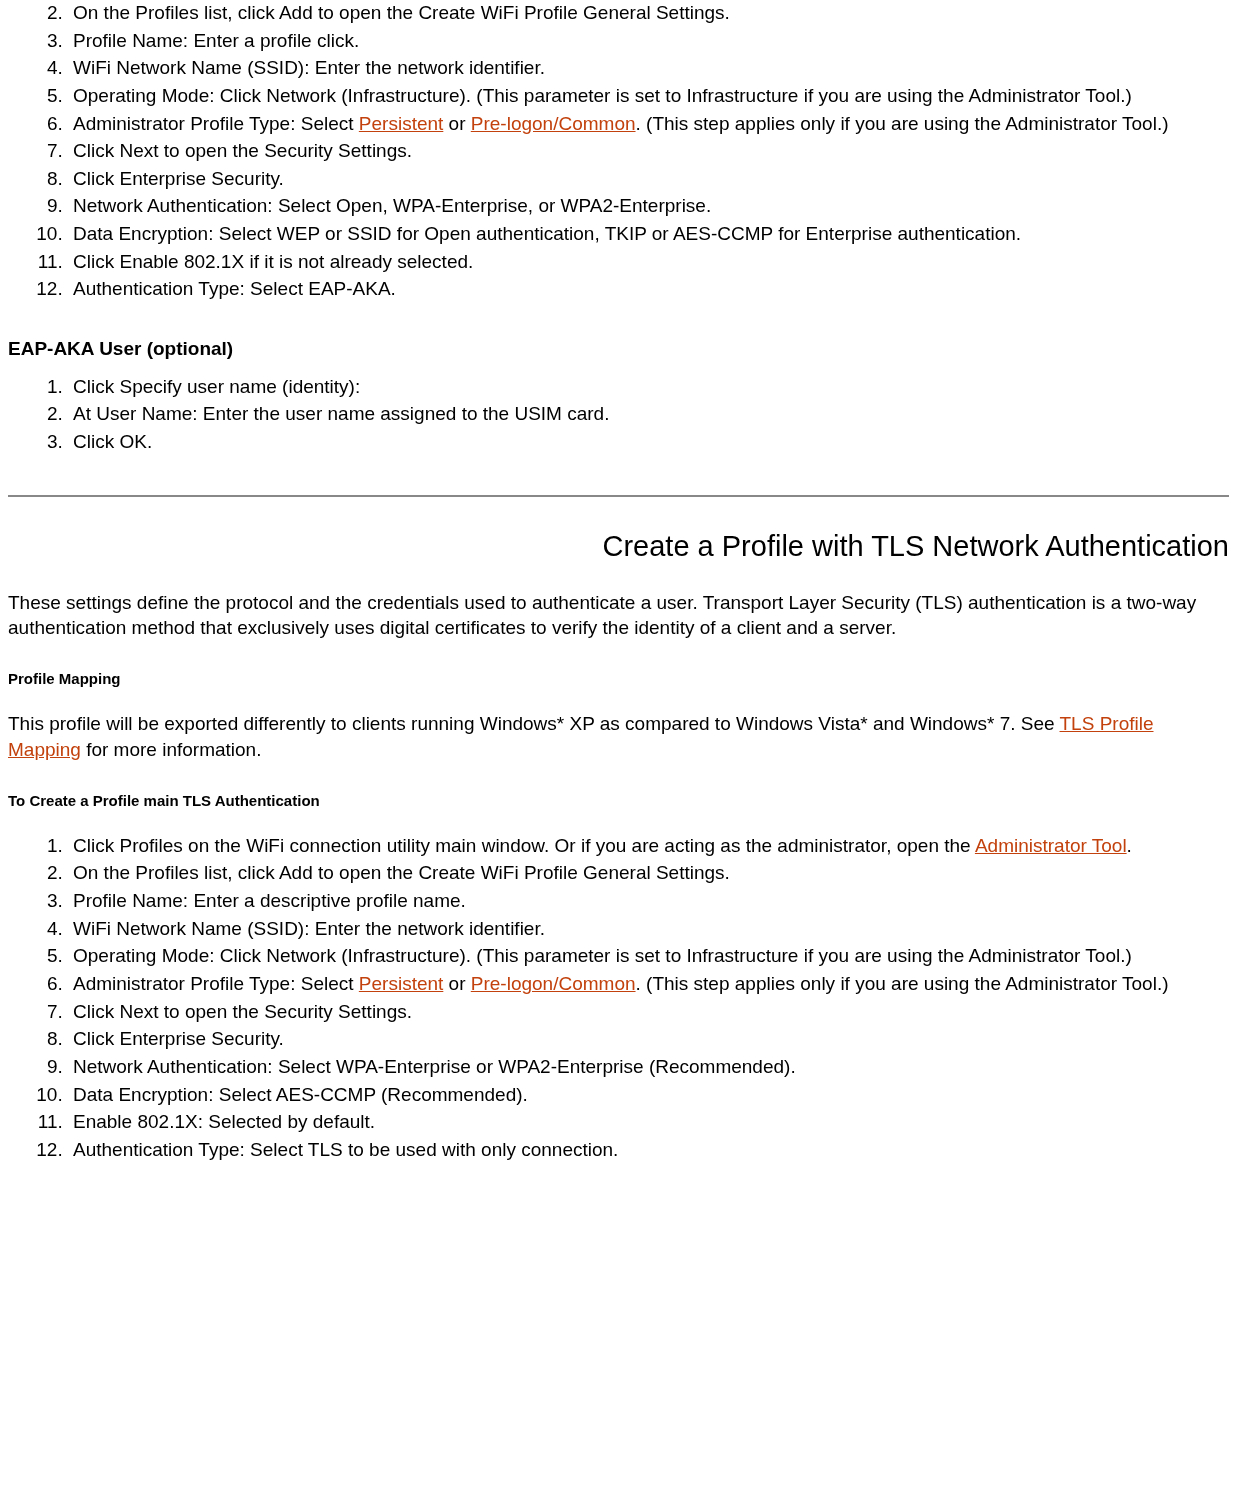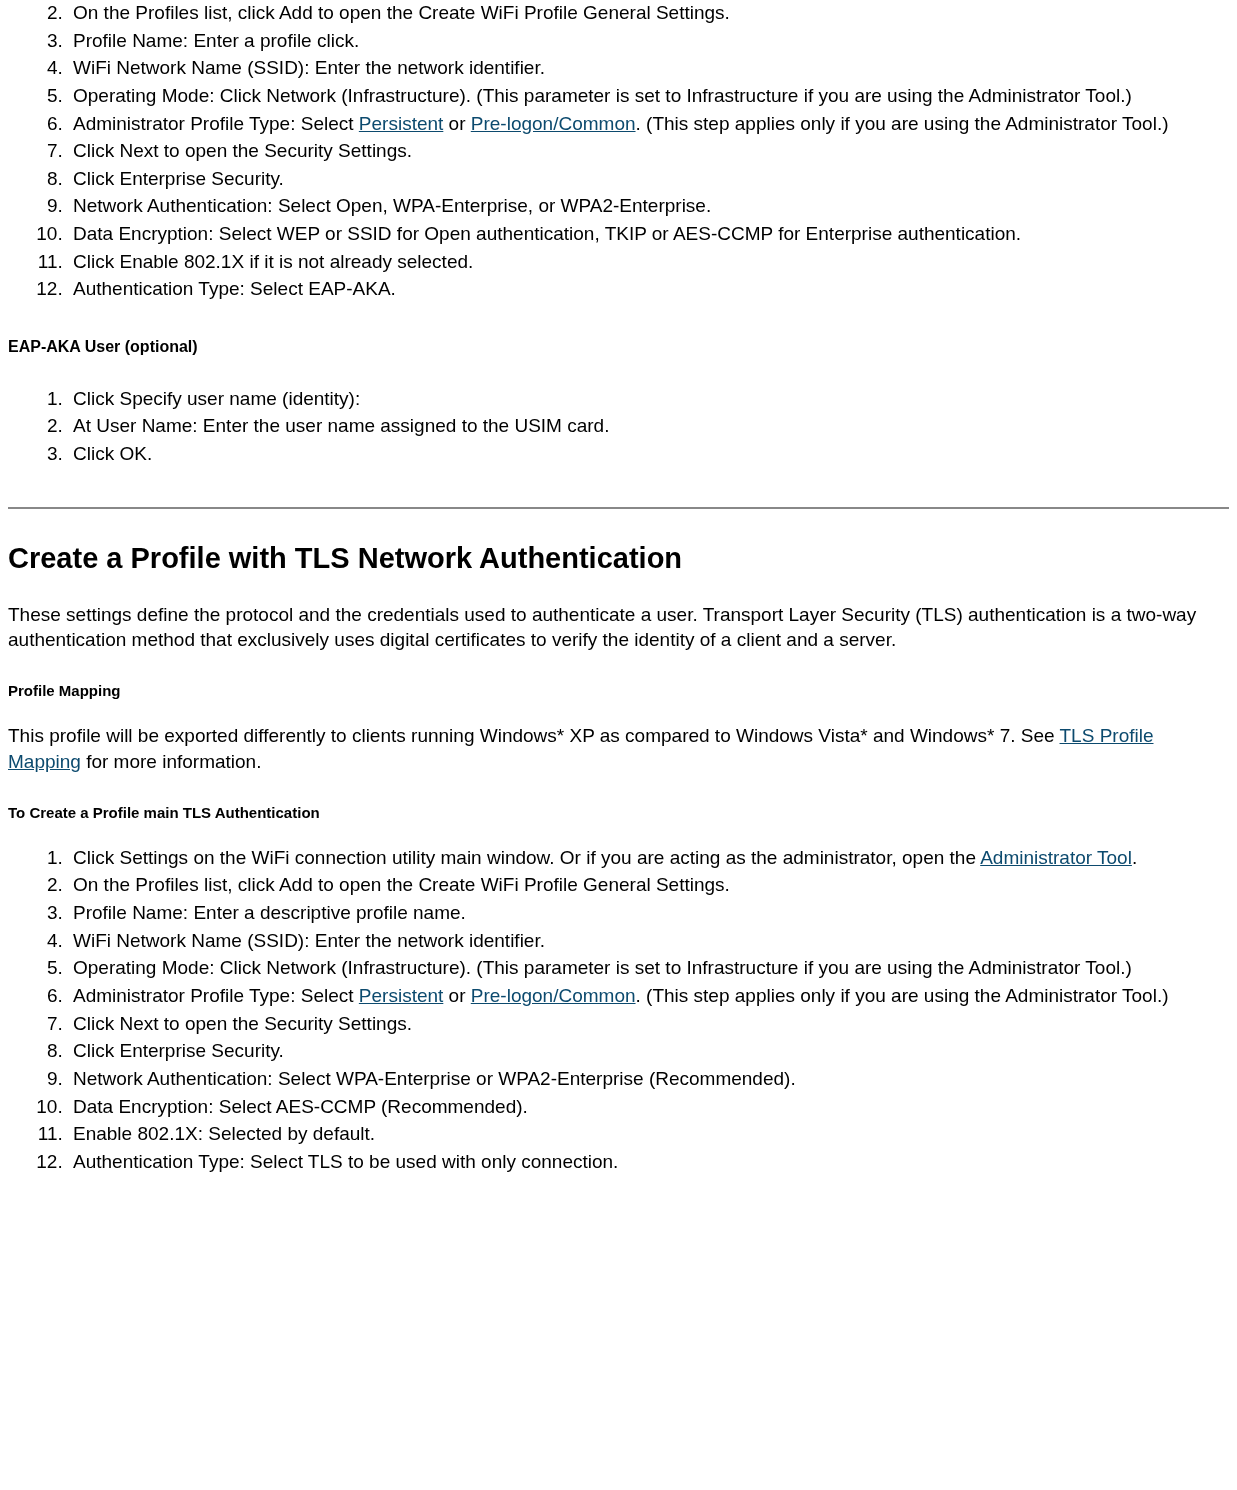--- a/index.html
+++ b/index.html
@@ -17,40 +17,41 @@
       padding-left: 60px;
     }
     li {
       margin-bottom: 2px;
       padding-left: 5px;
     }
     b {
       font-weight: normal;
     }
     a {
-      color: #0c4a6e;
+      color: #c2410c;
       text-decoration: underline;
     }
     h2 {
       font-size: 29px;
-      font-weight: bold;
+      font-weight: normal;
       margin: 26px 0 24px 0;
+      text-align: right;
     }
     h3 {
       font-size: 15px;
       font-weight: bold;
       margin: 28px 0 22px 0;
     }
     p {
       margin: 0 0 22px 0;
     }
     p.section-label {
       font-weight: bold;
-      font-size: 16px;
-      margin: 34px 0 28px 0;
+      font-size: 19px;
+      margin: 34px 0 12px 0;
     }
     hr {
       margin: 40px 0 30px 0;
       border: none;
       border-top: 2px solid #888;
     }
     .list-block {
       margin-bottom: 10px;
     }
   </style>
@@ -87,21 +88,21 @@
 
 <h3>Profile Mapping</h3>
 
 <p>
   <span>This profile will be exported differently to clients running Windows* XP as compared to Windows Vista* and Windows* 7. See </span><a href="#">TLS Profile Mapping</a><span> for more information.</span>
 </p>
 
 <h3>To Create a Profile main TLS Authentication</h3>
 
 <ol id="tls-list" class="list-block" start="1">
-    <li><span>Click </span><b>Settings</b><span> on the WiFi connection utility main window. Or if you are acting as the administrator, open the </span><a href="#">Administrator Tool</a><span>.</span></li>
+    <li><span>Click </span><b>Profiles</b><span> on the WiFi connection utility main window. Or if you are acting as the administrator, open the </span><a href="#">Administrator Tool</a><span>.</span></li>
     <li><span>On the Profiles list, click </span><b>Add</b><span> to open the </span><b>Create WiFi Profile General Settings</b><span>.</span></li>
     <li><b>Profile Name</b><span>: Enter a descriptive profile name.</span></li>
     <li><b>WiFi Network Name (SSID)</b><span>: Enter the network identifier.</span></li>
     <li><b>Operating Mode</b><span>: Click </span><b>Network (Infrastructure)</b><span>. (This parameter is set to Infrastructure if you are using the Administrator Tool.)</span></li>
     <li><b>Administrator Profile Type</b><span>: Select </span><a href="#">Persistent</a><span> or </span><a href="#">Pre-logon/Common</a><span>. (This step applies only if you are using the Administrator Tool.)</span></li>
     <li><span>Click </span><b>Next</b><span> to open the </span><b>Security Settings</b><span>.</span></li>
     <li><span>Click </span><b>Enterprise Security</b><span>.</span></li>
     <li><b>Network Authentication</b><span>: Select </span><b>WPA-Enterprise</b><span> or </span><b>WPA2-Enterprise</b><span> (Recommended).</span></li>
     <li><b>Data Encryption</b><span>: Select </span><b>AES-CCMP</b><span> (Recommended).</span></li>
     <li><b>Enable 802.1X</b><span>: Selected by default.</span></li>

